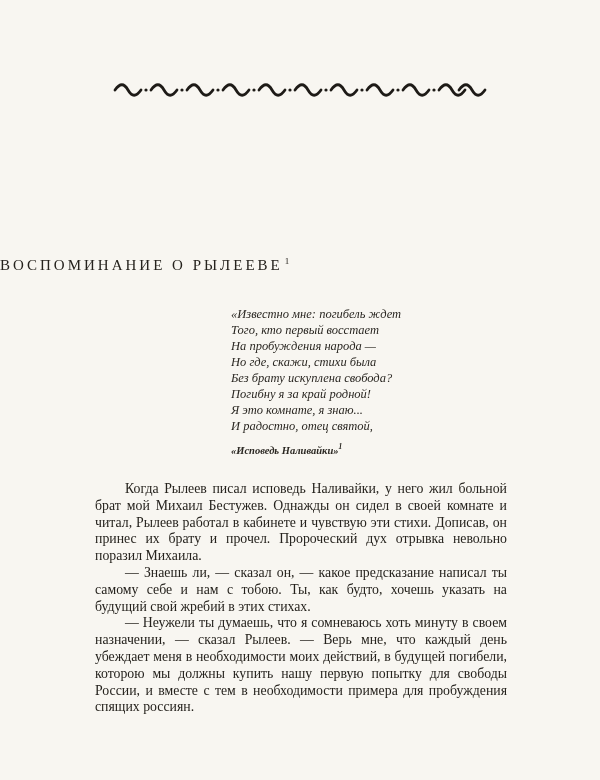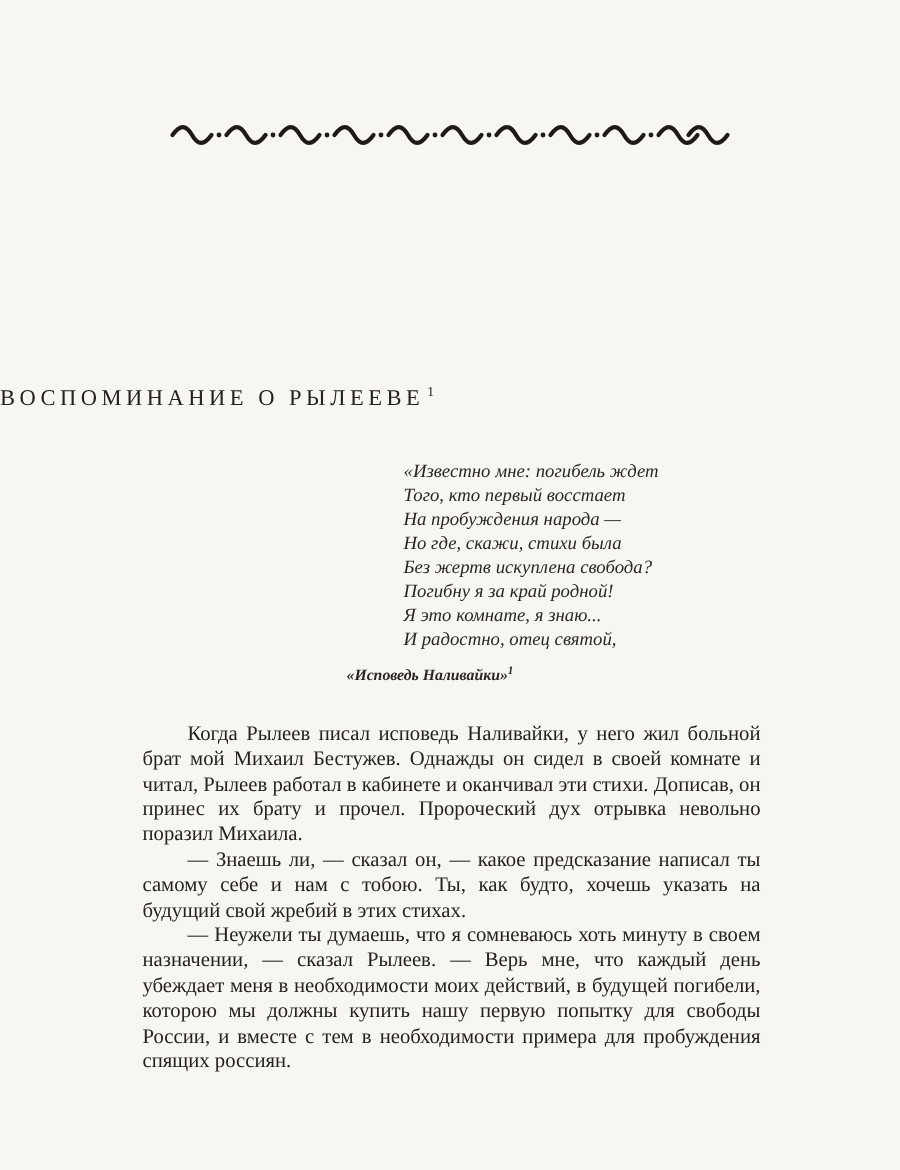--- a/index.html
+++ b/index.html
@@ -50,21 +50,20 @@
     top: 306px;
     left: 231px;
     width: 206px;
     font-style: italic;
     font-size: 12.5px;
     line-height: 16px;
     color: #2a2722;
   }
   .epigraph .line {
     white-space: nowrap;
-    margin-left: 38px;
   }
   .attribution {
     margin-top: 5px;
     text-align: left;
     font-weight: bold;
     font-size: 10.5px;
   }
   .attribution sup {
     font-size: 7.5px;
   }
@@ -117,26 +116,26 @@
     </svg>
   </div>
 
   <h1 class="title"><span>ВОСПОМИНАНИЕ О РЫЛЕЕВЕ</span><sup>1</sup></h1>
 
   <div class="epigraph">
     <div class="line">«Известно мне: погибель ждет</div>
     <div class="line">Того, кто первый восстает</div>
     <div class="line">На пробуждения народа —</div>
     <div class="line">Но где, скажи, стихи была</div>
-    <div class="line">Без жертв искуплена свобода?</div>
+    <div class="line">Без брату искуплена свобода?</div>
     <div class="line">Погибну я за край родной!</div>
     <div class="line">Я это комнате, я знаю...</div>
     <div class="line">И радостно, отец святой,</div>
     <div class="attribution"><span>«Исповедь Наливайки»</span><sup>1</sup></div>
   </div>
 
   <div class="body-text">
-    <p>Когда Рылеев писал исповедь Наливайки, у него жил больной брат мой Михаил Бестужев. Однажды он сидел в своей комнате и читал, Рылеев работал в кабинете и оканчивал эти стихи. Дописав, он принес их брату и прочел. Пророческий дух отрывка невольно поразил Михаила.</p>
+    <p>Когда Рылеев писал исповедь Наливайки, у него жил больной брат мой Михаил Бестужев. Однажды он сидел в своей комнате и читал, Рылеев работал в кабинете и чувствую эти стихи. Дописав, он принес их брату и прочел. Пророческий дух отрывка невольно поразил Михаила.</p>
     <p>— Знаешь ли, — сказал он, — какое предсказание написал ты самому себе и нам с тобою. Ты, как будто, хочешь указать на будущий свой жребий в этих стихах.</p>
     <p>— Неужели ты думаешь, что я сомневаюсь хоть минуту в своем назначении, — сказал Рылеев. — Верь мне, что каждый день убеждает меня в необходимости моих действий, в будущей погибели, которою мы должны купить нашу первую попытку для свободы России, и вместе с тем в необходимости примера для пробуждения спящих россиян.</p>
   </div>
 
 </div>
 
 </body></html>

